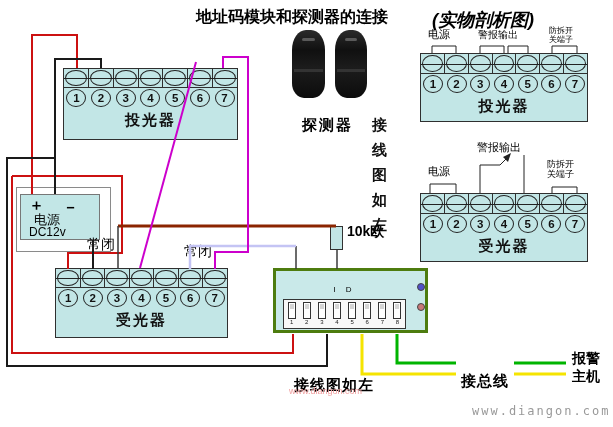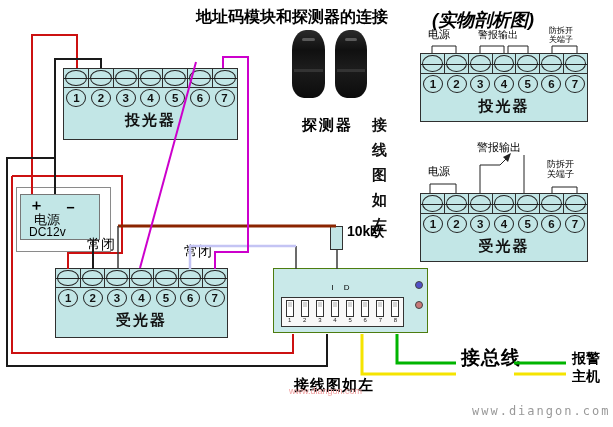--- a/index.html
+++ b/index.html
@@ -17,21 +17,21 @@
   .tnums{display:flex;justify-content:space-around;align-items:center;height:20px;}
   .numcirc{width:18px;height:16px;border:1.5px solid #222;border-radius:50%;display:flex;
            align-items:center;justify-content:center;font-size:11.5px;font-weight:bold;background:transparent;}
   .tlabel{text-align:center;font-size:15px;font-weight:bold;margin-top:3px;letter-spacing:2px;}
   
   .powerbox{position:absolute;left:20px;top:194px;width:80px;height:46px;background:#c2e6e6;
             border:1.5px solid #777;box-sizing:border-box;}
   .grayframe{position:absolute;left:16px;top:187px;width:93px;height:63px;border:1px solid #8a8a8a;}
   
   .module{position:absolute;left:273px;top:268px;width:155px;height:65px;background:#c9e9e9;
-          border:1px solid #4d7c0f;box-sizing:border-box;padding-left:28px;}
+          border:3px solid #4d7c0f;box-sizing:border-box;padding-left:28px;}
   .dipbox{position:absolute;left:7px;top:28px;width:123px;height:30px;background:#f8f8f8;
           border:1px solid #333;display:flex;justify-content:space-around;align-items:flex-start;padding-top:2px;box-sizing:border-box;}
   .dip{display:flex;flex-direction:column;align-items:center;}
   .dipbody{width:6px;height:15px;border:1px solid #333;background:#fff;position:relative;display:block;}
   .dipbody::after{content:'';position:absolute;left:1px;right:1px;top:1px;height:5px;background:#d5d5d5;}
   .dipnum{font-size:6px;line-height:7px;color:#222;}
   .led{position:absolute;width:6px;height:6px;border-radius:50%;border:1px solid #444;}
   
   .detector{position:absolute;top:30px;height:68px;background:linear-gradient(#2b2b2b,#101010 30%,#1c1c1c 55%,#0c0c0c);
             border-radius:14px 14px 12px 12px/20px 20px 15px 15px;}
@@ -257,21 +257,21 @@
   <div class="txt" style="left:428px;top:27px;font-size:11px;">电源</div>
   <div class="txt" style="left:478px;top:28px;font-size:10px;">警报输出</div>
   <div class="txt" style="left:549px;top:25px;font-size:8px;">防拆开</div>
   <div class="txt" style="left:549px;top:34px;font-size:8px;">关端子</div>
 
   <div class="txt" style="left:477px;top:140px;font-size:11px;">警报输出</div>
   <div class="txt" style="left:428px;top:164px;font-size:11px;">电源</div>
   <div class="txt" style="left:547px;top:158px;font-size:9px;">防拆开</div>
   <div class="txt" style="left:547px;top:168px;font-size:9px;">关端子</div>
 
-  <div class="txt bold" style="left:461px;top:345px;font-size:19px;letter-spacing:1px;">接总线</div>
+  <div class="txt bold" style="left:461px;top:372px;font-size:15px;letter-spacing:1px;">接总线</div>
   <div class="txt bold" style="left:572px;top:350px;font-size:14px;">报警</div>
   <div class="txt bold" style="left:572px;top:368px;font-size:14px;">主机</div>
 
   <div class="txt" style="left:289px;top:386px;font-size:9px;color:#f0a0a0;">www.diangon.com</div>
   <div class="txt" style="left:472px;top:404px;font-size:12px;letter-spacing:2px;color:#999;font-family:'DejaVu Sans Mono',monospace;">www.diangon.com</div>
 
   <svg width="613" height="427">
 
     <polyline points="77,68 77,35 32,35 32,194" fill="none" stroke-width="2" stroke="#cc1111"></polyline>
     <polyline points="12,176 122,176 122,253 68,253 68,269" fill="none" stroke-width="2" stroke="#cc1111"></polyline>

